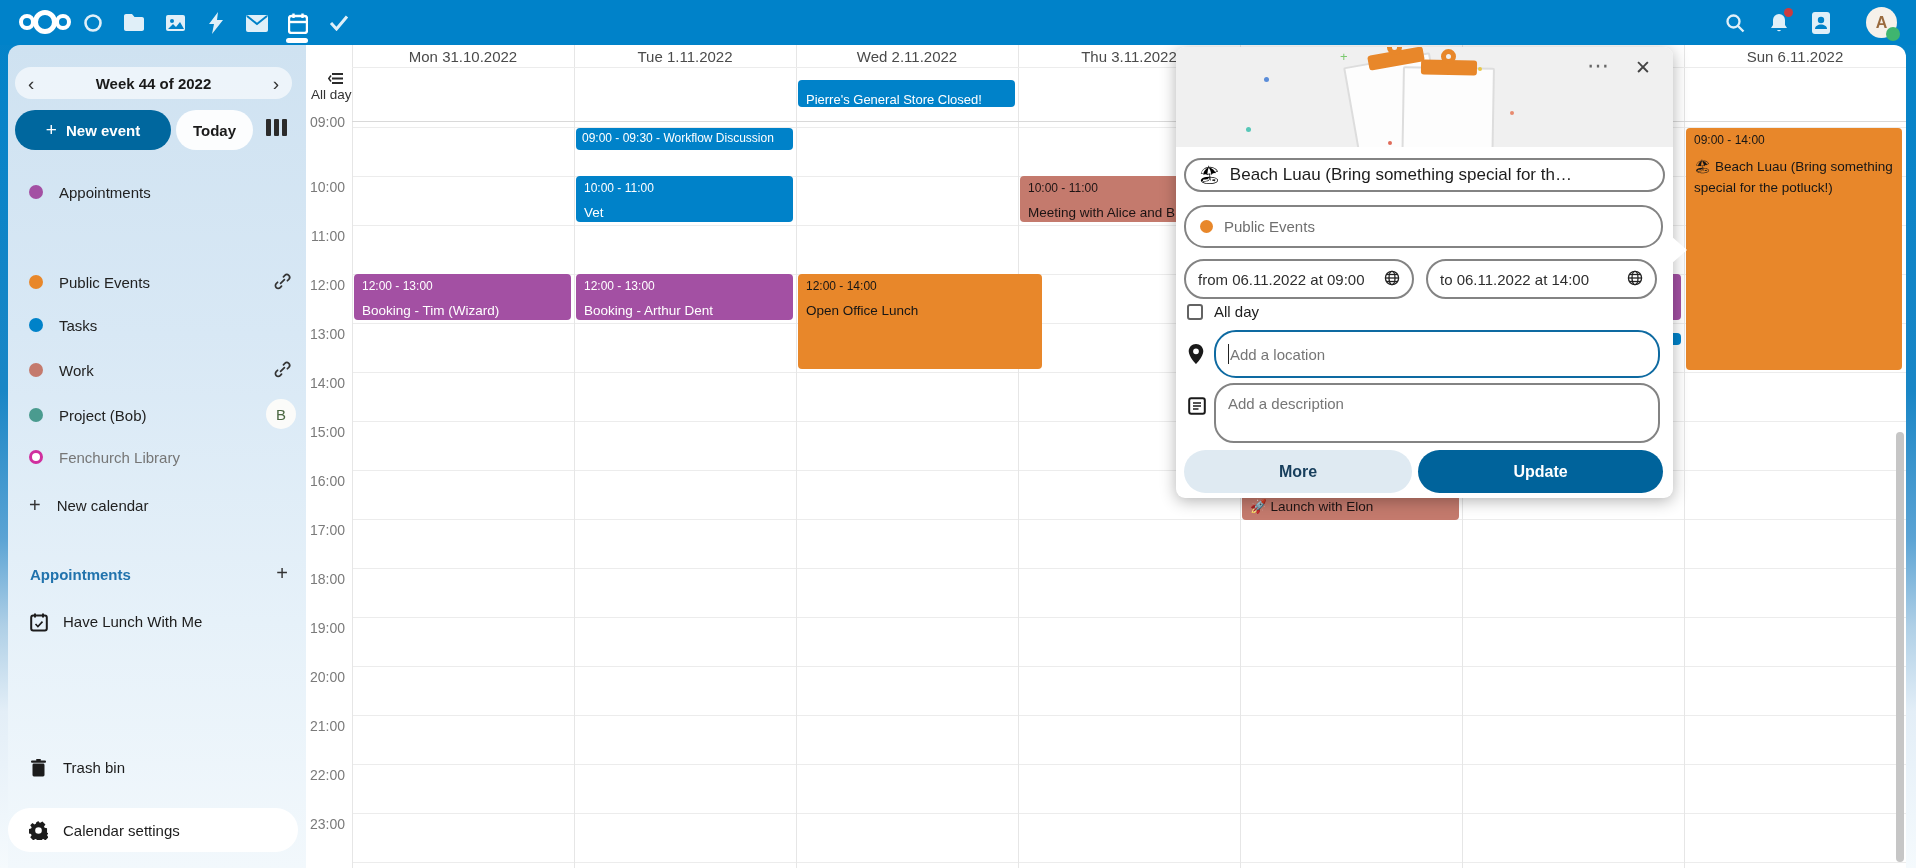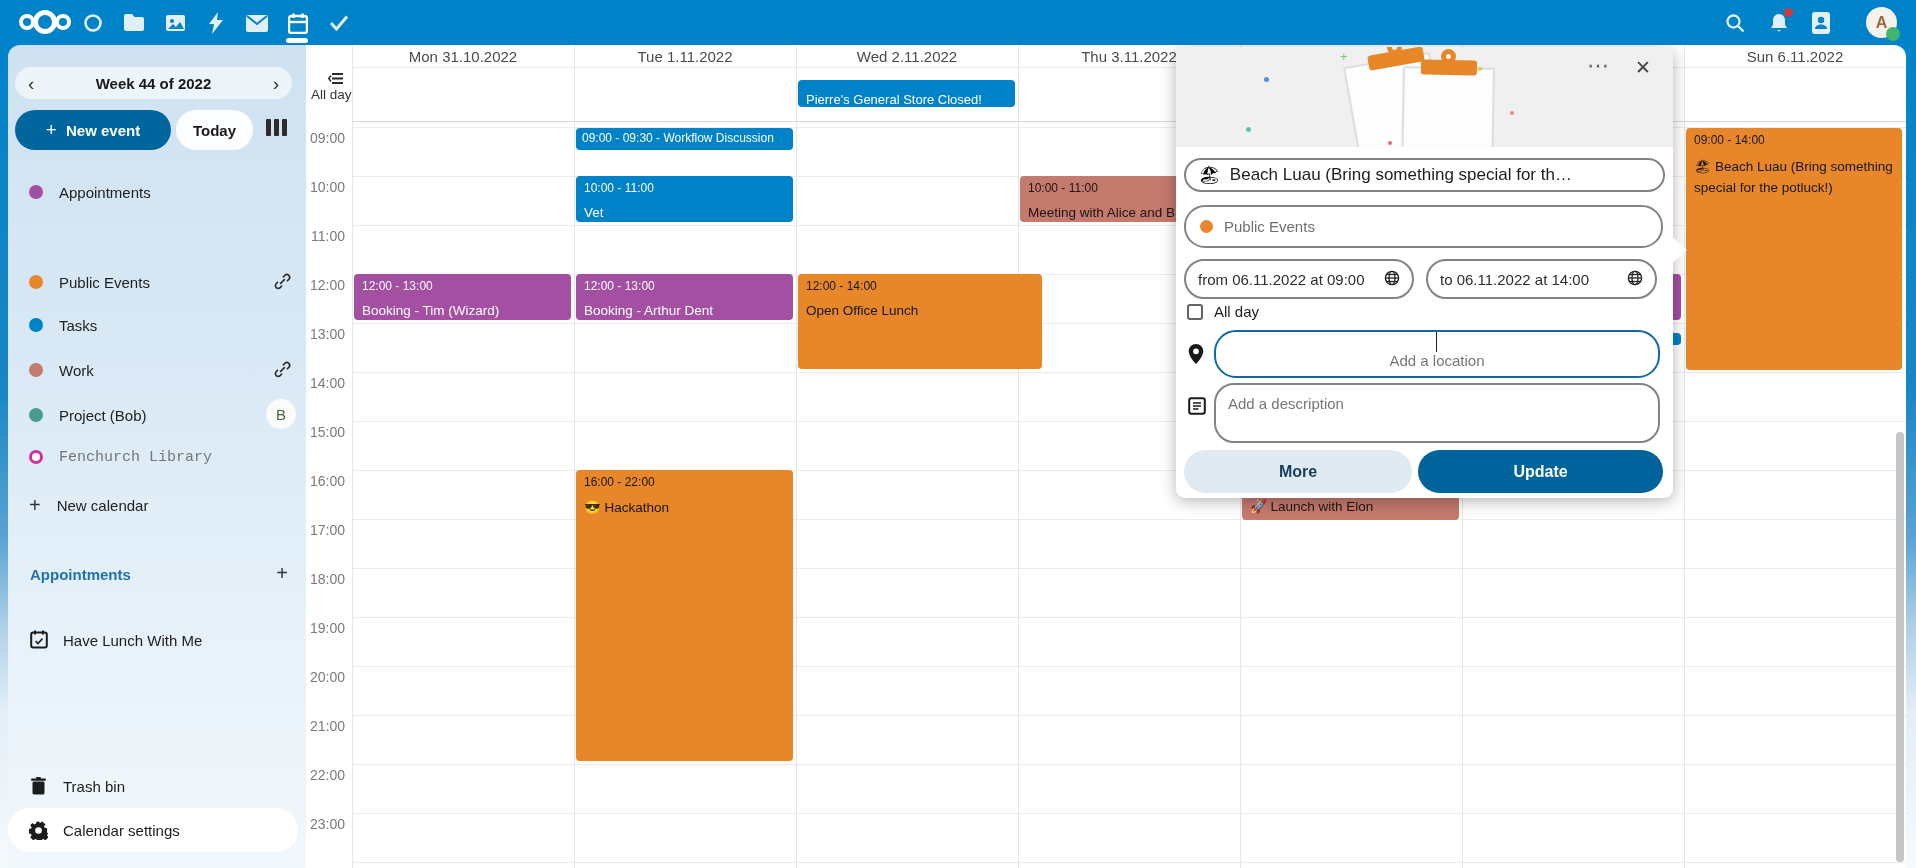--- a/index.html
+++ b/index.html
@@ -24,26 +24,26 @@
   .weekpill .wk { font-weight:bold; font-size:15px; color:#1a1a1a; }
   .chev { font-size:19px; color:#333; line-height:1; cursor:pointer; }
   .btn-newevent { position:absolute; left:7px; top:65px; width:156px; height:40px; border-radius:20px; background:#00679e; color:#fff; display:flex; align-items:center; justify-content:center; gap:9px; font-weight:bold; font-size:15px; cursor:pointer; }
   .btn-today { position:absolute; left:168px; top:65px; width:77px; height:40px; border-radius:20px; background:rgba(255,255,255,.92); color:#1a1a1a; display:flex; align-items:center; justify-content:center; font-weight:bold; font-size:15px; cursor:pointer; }
   .colicon { position:absolute; left:258px; top:74px; display:flex; gap:3px; cursor:pointer; }
   .colicon i { width:5px; height:17px; background:#2b2b2b; border-radius:1px; }
   .calrow { position:absolute; left:0; width:298px; height:36px; display:flex; align-items:center; cursor:pointer; }
   .caldot { width:14px; height:14px; border-radius:50%; margin-left:21px; flex:none; }
   .caldot.outline { background:#fff; border:3px solid #d02f9e; }
   .calrow .lbl { margin-left:16px; font-size:15px; color:#222; }
-  .calrow .lbl.dim { color:#767676;font-family:Liberation Mono, monospace; }
+  .calrow .lbl.dim { color:#767676; }
   .calrow .share { position:absolute; right:15px; top:9px; }
   .badgeB { position:absolute; right:10px; top:2px; width:30px; height:30px; border-radius:50%; background:#fbfbf9; display:flex; align-items:center; justify-content:center; font-size:15px; color:#4a6741; }
   .sideheading { position:absolute; left:22px; font-weight:bold; font-size:15px; color:#2173ad; }
   .plusmini { position:absolute; right:18px; font-size:20px; color:#333; cursor:pointer; }
-  .siderow { position:absolute; left:0; width:298px; height:36px; display:flex; align-items:flex-end; cursor:pointer; }
+  .siderow { position:absolute; left:0; width:298px; height:36px; display:flex; align-items:flex-start; cursor:pointer; }
   .siderow .ic { margin-left:21px; width:19px; display:flex; justify-content:center; }
   .siderow .lbl { margin-left:15px; font-size:15px; color:#1c1c1c; }
   .settingspill { position:absolute; left:0px; top:763px; width:290px; height:44px; border-radius:22px; background:#fff; display:flex; align-items:center; cursor:pointer; }
 
   
   .main { position:absolute; left:306px; top:45px; width:1600px; height:823px; background:#fff; border-radius:0 12px 0 0; z-index:10; overflow:hidden; }
   .dayheader { position:absolute; left:46px; top:0; width:1554px; height:23px; border-bottom:1px solid #ececec;
     background:repeating-linear-gradient(90deg,#e6e6e6 0 1px,transparent 1px 222px); }
   .dayheader span { position:absolute; top:0; width:222px; height:23px; line-height:23px; text-align:center; font-size:15px; color:#4a4a4a; }
   .alldayrow { position:absolute; left:46px; top:23px; width:1554px; height:54px; border-bottom:1px solid #d9d9d9;
@@ -78,21 +78,21 @@
   .pp-close { position:absolute; right:22px; top:9px; font-size:19px; color:#444; cursor:pointer; }
   .fld { position:absolute; border:2px solid #838383; border-radius:20px; display:flex; align-items:center; background:#fff; }
   .pp-title { left:8px; top:111px; width:481px; height:34px; border-radius:17px; padding:0 12px; gap:9px; }
   .pp-title .txt { font-size:17px; color:#1d1d1d; white-space:nowrap; overflow:hidden;text-align:center; }
   .pp-cal { left:8px; top:158px; width:479px; height:43px; border-radius:21px; padding:0 14px; gap:11px; }
   .pp-cal .txt { font-size:15px; color:#6f6f6f; }
   .pp-dt { top:212px; height:40px; padding:0 12px; font-size:15px; color:#2e2e2e; justify-content:space-between; }
   .allday { position:absolute; left:11px; top:256px; display:flex; align-items:center; gap:11px; cursor:pointer; }
   .cbx { width:16px; height:16px; border:2px solid #636363; border-radius:3px; background:#fff; }
   .allday .txt { font-size:15px; color:#1d1d1d; }
-  .pp-loc { left:38px; top:283px; width:446px; height:48px; border:2px solid #0e6aa1; border-radius:22px; padding:0 12px;flex-direction:column; }
+  .pp-loc { left:38px; top:283px; width:446px; height:48px; border:2px solid #0e6aa1; border-radius:22px; padding:0 12px; }
   .pp-desc { left:38px; top:336px; width:446px; height:60px; border-radius:20px; padding:10px 12px; align-items:flex-start; }
   .placeholder { font-size:15px; color:#767676; }
   .caret { width:1px; height:20px; background:#222; margin-right:1px; }
   .rowicon { position:absolute; left:12px; }
   .pp-btn { position:absolute; top:403px; height:43px; border-radius:22px; display:flex; align-items:center; justify-content:center; font-weight:bold; font-size:16px; cursor:pointer; }
   .btn-more { left:8px; width:228px; background:#dfeaf2; color:#173e5c; }
   .btn-update { left:242px; width:245px; background:#00639b; color:#fff; }
 </style>
 </head>
 <body>
@@ -285,21 +285,21 @@
         <line x1="4" y1="2" x2="15" y2="2"></line>
         <line x1="4" y1="6.5" x2="15" y2="6.5"></line>
         <line x1="4" y1="11" x2="15" y2="11"></line>
         <path d="M3 3.5L0.8 6.5L3 9.5" fill="none" stroke-width="1.5"></path>
       </svg>
   </span>
   <span class="alldaylabel">All day</span>
   <div class="alldayrow"></div>
   <div class="grid"></div>
 
-  <span class="timelabel" style="top:85px">09:00</span>
+  <span class="timelabel" style="top:69px">09:00</span>
   <span class="timelabel" style="top:134px">10:00</span>
   <span class="timelabel" style="top:183px">11:00</span>
   <span class="timelabel" style="top:232px">12:00</span>
   <span class="timelabel" style="top:281px">13:00</span>
   <span class="timelabel" style="top:330px">14:00</span>
   <span class="timelabel" style="top:379px">15:00</span>
   <span class="timelabel" style="top:428px">16:00</span>
   <span class="timelabel" style="top:477px">17:00</span>
   <span class="timelabel" style="top:526px">18:00</span>
   <span class="timelabel" style="top:575px">19:00</span>
@@ -326,24 +326,20 @@
     <span class="time">12:00 - 13:00</span>
     <span class="title">Booking - Arthur Dent</span>
   </div>
   <div class="ev orange" style="left:492px;top:229px;width:244px;height:95px">
     <span class="time">12:00 - 14:00</span>
     <span class="title">Open Office Lunch</span>
   </div>
   <div class="ev salmon" style="left:714px;top:131px;width:217px;height:46px">
     <span class="time">10:00 - 11:00</span>
     <span class="title">Meeting with Alice and B</span>
-  </div>
-  <div class="ev orange" style="left:270px;top:425px;width:217px;height:291px">
-    <span class="time">16:00 - 22:00</span>
-    <span class="title">😎 Hackathon</span>
   </div>
   <div class="ev salmon" style="left:936px;top:429px;width:217px;height:46px">
     <span class="title" style="margin-top:21px">🚀 Launch with Elon</span>
   </div>
   <div class="ev purple" style="left:1158px;top:229px;width:217px;height:46px"></div>
   <div class="ev blue" style="left:1158px;top:288px;width:217px;height:12px"></div>
   <div class="ev orange" style="left:1380px;top:83px;width:216px;height:242px">
     <span class="time">09:00 - 14:00</span>
     <span class="title wrap">🏖 Beach Luau (Bring something special for the potluck!)</span>
   </div>

